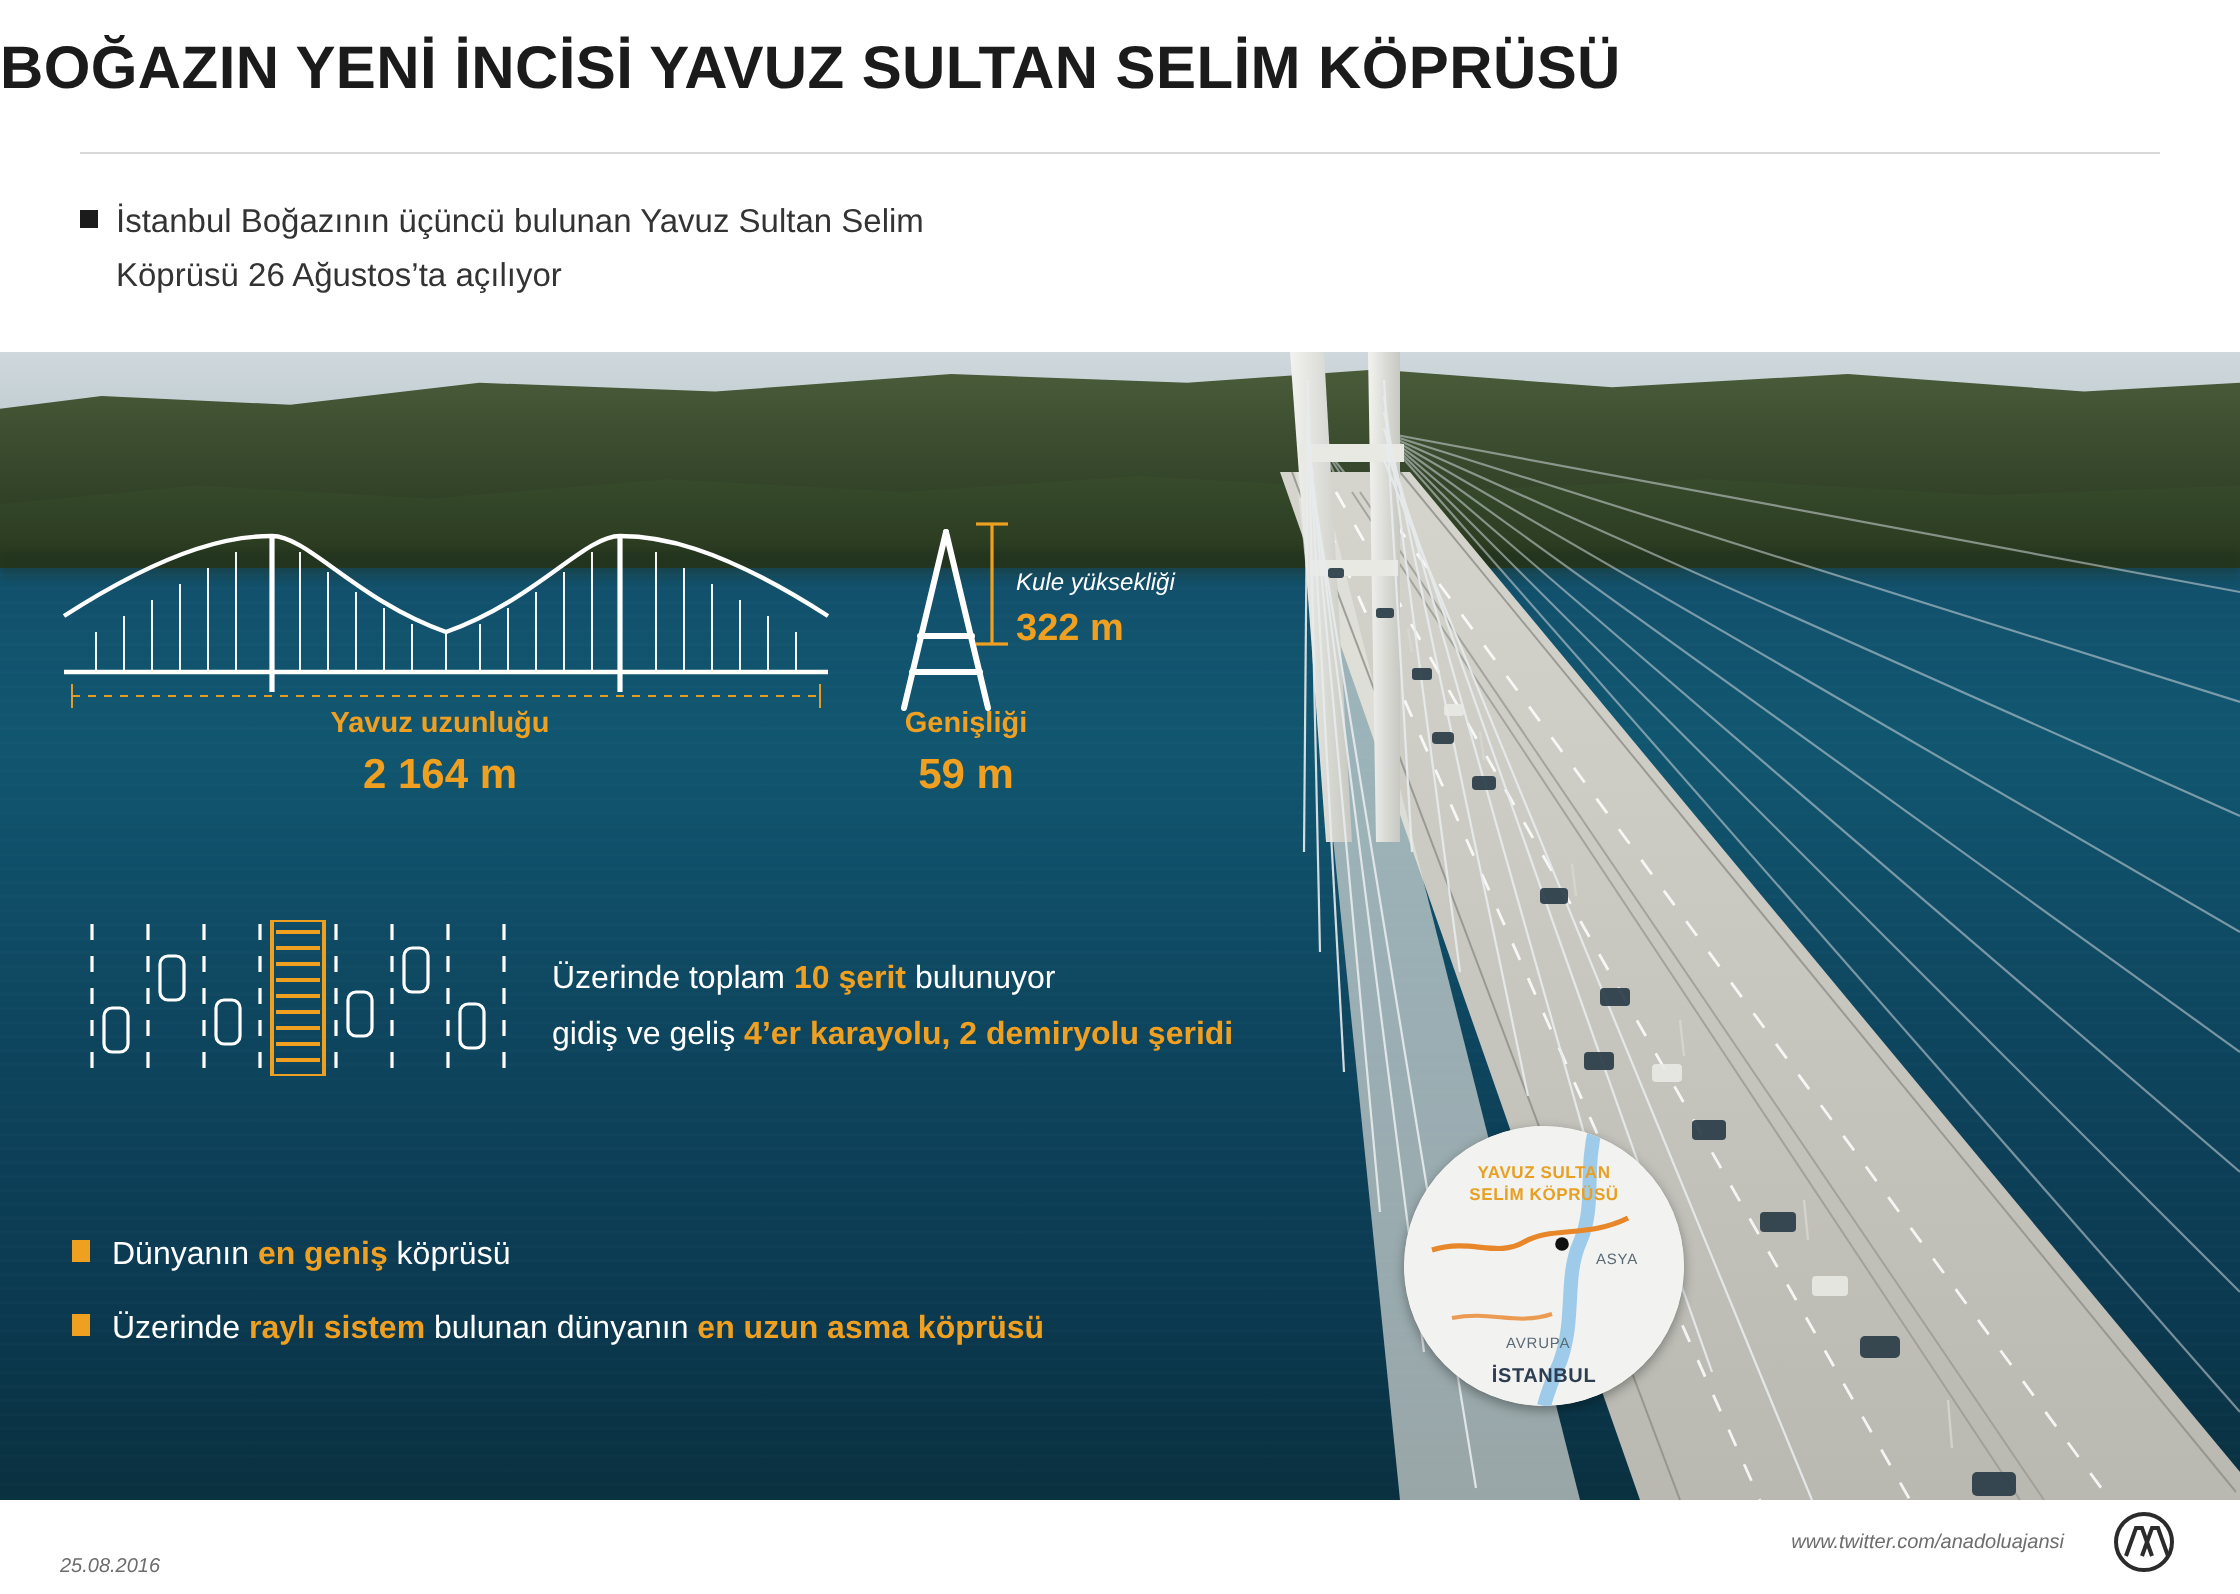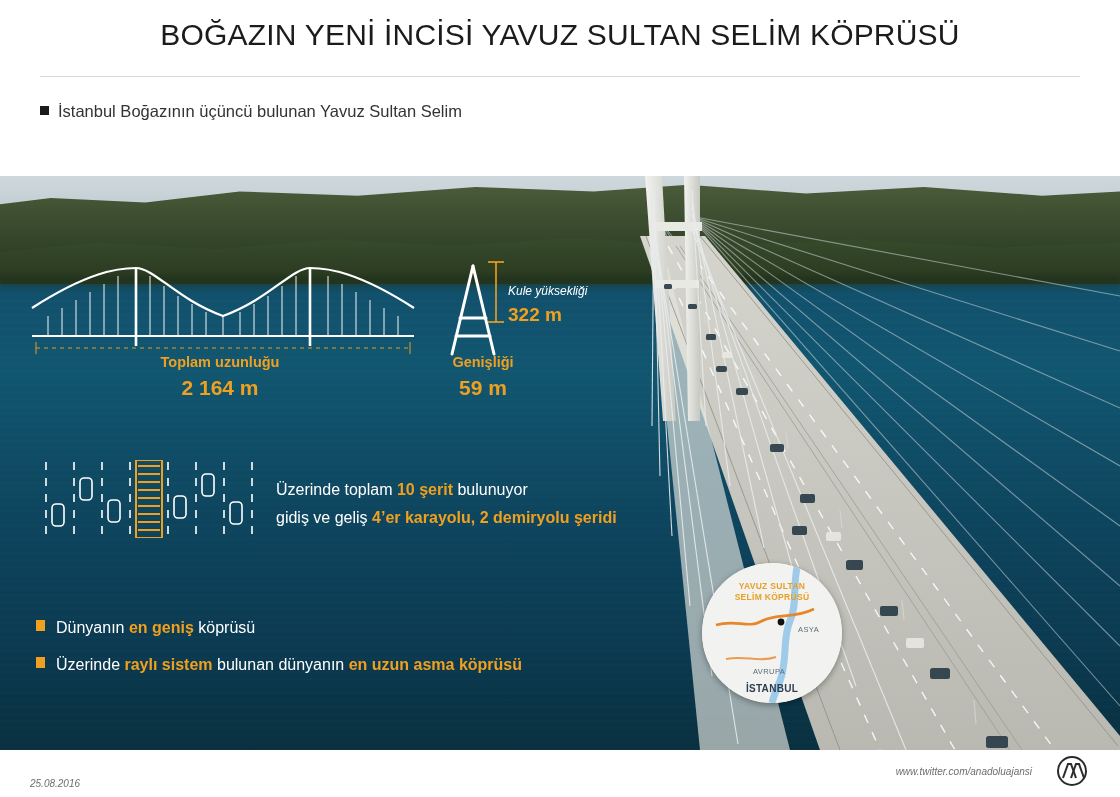--- a/index.html
+++ b/index.html
@@ -8,22 +8,21 @@
     background:#ffffff;
     font-family:"Liberation Sans", sans-serif;
     overflow:hidden;
     position:relative;
   }
   .page{position:relative;width:1120px;height:797px;overflow:hidden;background:#fff;}
 
   
   .title{
     position:absolute;left:0;top:18px;width:1120px;
-    text-align:center;
-    font-size:30px;font-weight:normal;letter-spacing:.2px;
+    font-size:30px;font-weight:bold;letter-spacing:.2px;
     color:#1b1b1b;
     text-transform:uppercase;
   }
   .title-rule{
     position:absolute;left:40px;top:76px;width:1040px;height:1px;background:#d9d9d9;
   }
   .lede{
     position:absolute;left:40px;top:98px;width:640px;
     font-size:16.5px;line-height:27px;color:#333;
   }
@@ -133,20 +132,21 @@
 </head>
 <body>
 
 <div class="page">
 
   <div class="title">BOĞAZIN YENİ İNCİSİ YAVUZ SULTAN SELİM KÖPRÜSÜ</div>
   <div class="title-rule"></div>
 
   <div class="lede">
     <span class="bullet"></span><span>İstanbul Boğazının üçüncü bulunan Yavuz Sultan Selim</span>
+    <span class="l2">Köprüsü 26 Ağustos’ta açılıyor</span>
   </div>
 
   <div class="photo">
     <div class="sky"></div>
     <div class="hill"></div>
     <div class="hill2"></div>
     <div class="water"></div>
     <div class="shoreline"></div>
 
     <svg class="bridge-wrap" viewBox="0 0 1120 574" preserveAspectRatio="none">
@@ -281,21 +281,21 @@
           <path d="M370 56 L370 76"></path>
       </g>
 
       <g stroke="#f0a020" stroke-width="1" opacity=".95">
         <path d="M8 88 L382 88" stroke-dasharray="4 4"></path>
         <path d="M8 82 L8 94"></path>
           <path d="M382 82 L382 94"></path>
       </g>
     </svg>
 
-    <div style="position:absolute;left:120px;top:178px;width:200px;" class="ig-label">Toplam uzunluğu</div>
+    <div style="position:absolute;left:120px;top:178px;width:200px;" class="ig-label">Yavuz uzunluğu</div>
     <div style="position:absolute;left:120px;top:198px;width:200px;" class="ig-value">2 164 m</div>
 
     <svg style="position:absolute;left:440px;top:86px;width:66px;height:98px;" viewBox="0 0 66 98">
       <g stroke="#ffffff" stroke-width="3" fill="none" stroke-linecap="round">
         <path d="M33 4 L12 92"></path>
         <path d="M33 4 L54 92"></path>
         <path d="M20 56 L46 56"></path>
         <path d="M16 74 L50 74"></path>
       </g>
     </svg>

